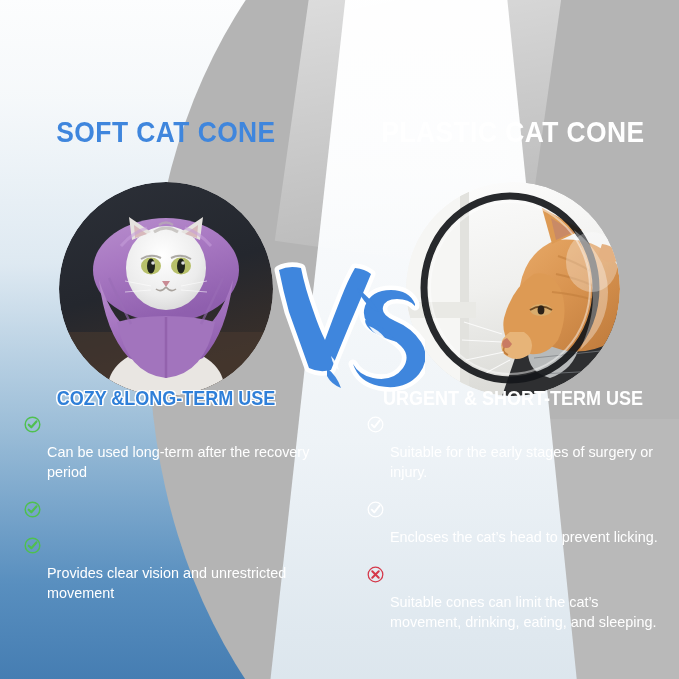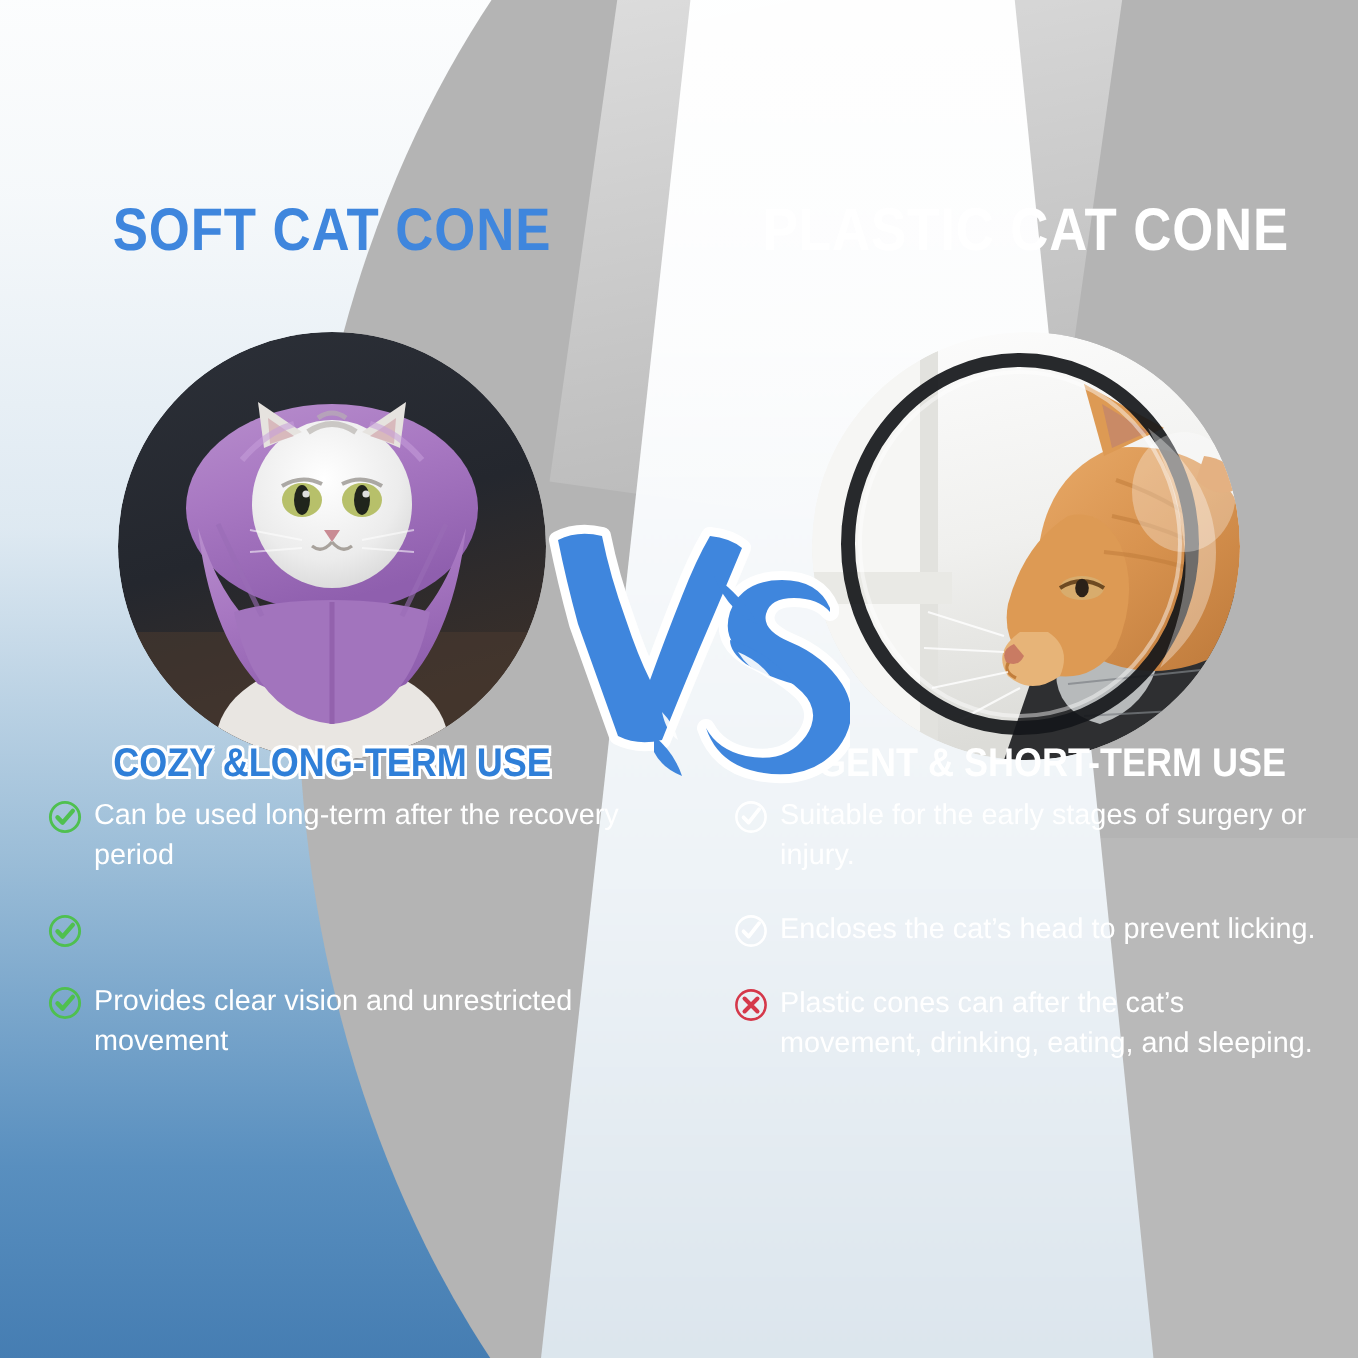--- a/index.html
+++ b/index.html
@@ -45,21 +45,21 @@
     background:#b9b9b9;
     clip-path:polygon(0% 0%, 100% 0%, 100% 100%, 30% 100%);
   }
   .bg-sheen{
     position:absolute;left:300px;top:-120px;width:250px;height:380px;
     background:linear-gradient(160deg,rgba(255,255,255,0.75),rgba(255,255,255,0));
     transform:rotate(8deg);
   }
 
   
-  .col{position:absolute;top:0;width:320px;height:556px;}
+  .col{position:absolute;top:16px;width:320px;height:556px;}
   .col-left{left:6px;}
   .col-right{right:6px;}
 
   .col-title{
     position:absolute;top:99px;width:100%;text-align:center;
     font-family:"Liberation Sans Narrow","Liberation Sans",sans-serif;
     font-weight:bold;font-size:30px;letter-spacing:0.5px;
     transform:scaleX(0.88);transform-origin:center;
     white-space:nowrap;
   }
@@ -97,20 +97,21 @@
   .bullet{
     display:flex;align-items:flex-start;margin-bottom:17px;
   }
   .bullet .ico{
     flex:0 0 auto;width:17px;height:17px;margin-top:2px;margin-right:6px;
   }
   .bullet .ico svg{display:block;width:17px;height:17px;}
   .bullet .txt{
     font-size:14.4px;line-height:20px;color:#ffffff;
     font-family:"Liberation Sans","DejaVu Sans",sans-serif;
+    margin-top:28px;
   }
 
   
   .vs-wrap{
     position:absolute;left:265px;top:252px;width:160px;height:160px;
   }
   .vs-wrap svg{display:block;width:160px;height:160px;}
 </style>
 </head>
 <body>
@@ -310,21 +311,21 @@
         </span>
         <span class="txt">Encloses the cat’s head to prevent licking.</span>
       </div>
       <div class="bullet">
         <span class="ico">
           <svg viewBox="0 0 20 20">
               <circle cx="10" cy="10" r="8.6" fill="none" stroke="#d5384a" stroke-width="1.5"></circle>
               <path d="M6.2 6.2 L13.8 13.8 M13.8 6.2 L6.2 13.8" fill="none" stroke="#d5384a" stroke-width="2.4" stroke-linecap="round"></path>
             </svg>
         </span>
-        <span class="txt">Plastic cones can after the cat’s movement, drinking, eating, and sleeping.</span>
+        <span class="txt">Suitable cones can limit the cat’s movement, drinking, eating, and sleeping.</span>
       </div>
     </div>
   </div>
 
   <div class="vs-wrap">
     <svg viewBox="0 0 160 160" xmlns="http://www.w3.org/2000/svg">
       <g stroke="#ffffff" stroke-width="9" stroke-linejoin="round" stroke-linecap="round" fill="none">
         <path d="M14 18 q10 -5 22 -2 q4 20 12 42 q6 18 12 30 q8 -22 16 -42 q7 -18 14 -30 q10 1 16 6
                  q-10 24 -22 52 q-10 24 -18 44 q-12 3 -22 -2 q-10 -28 -20 -56 q-6 -22 -10 -42 Z"></path>
         <path d="M150 52 q-6 -14 -24 -14 q-20 0 -26 16 q-5 16 12 24 q16 8 24 16 q10 10 2 22

